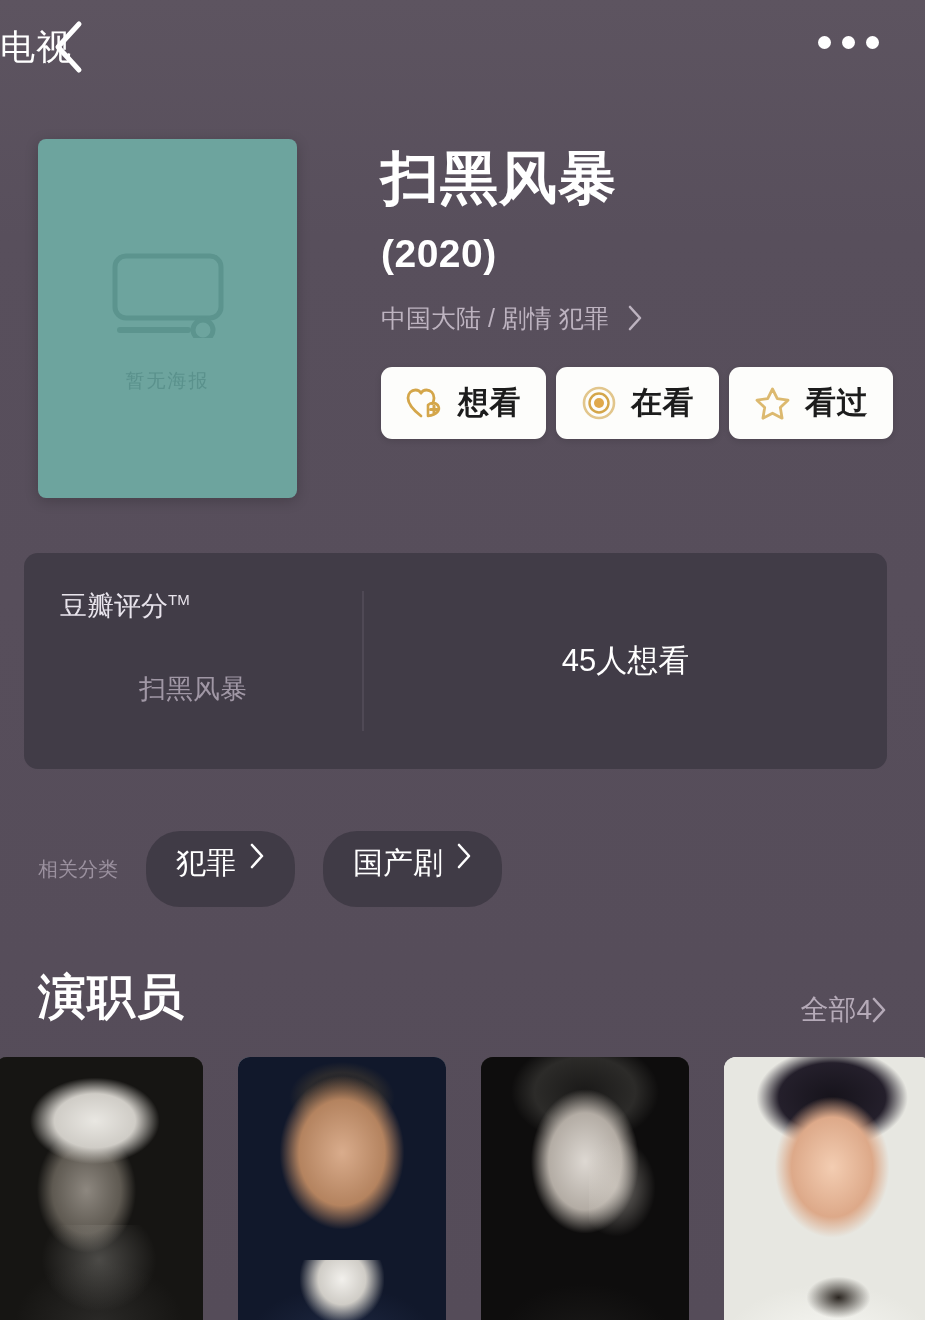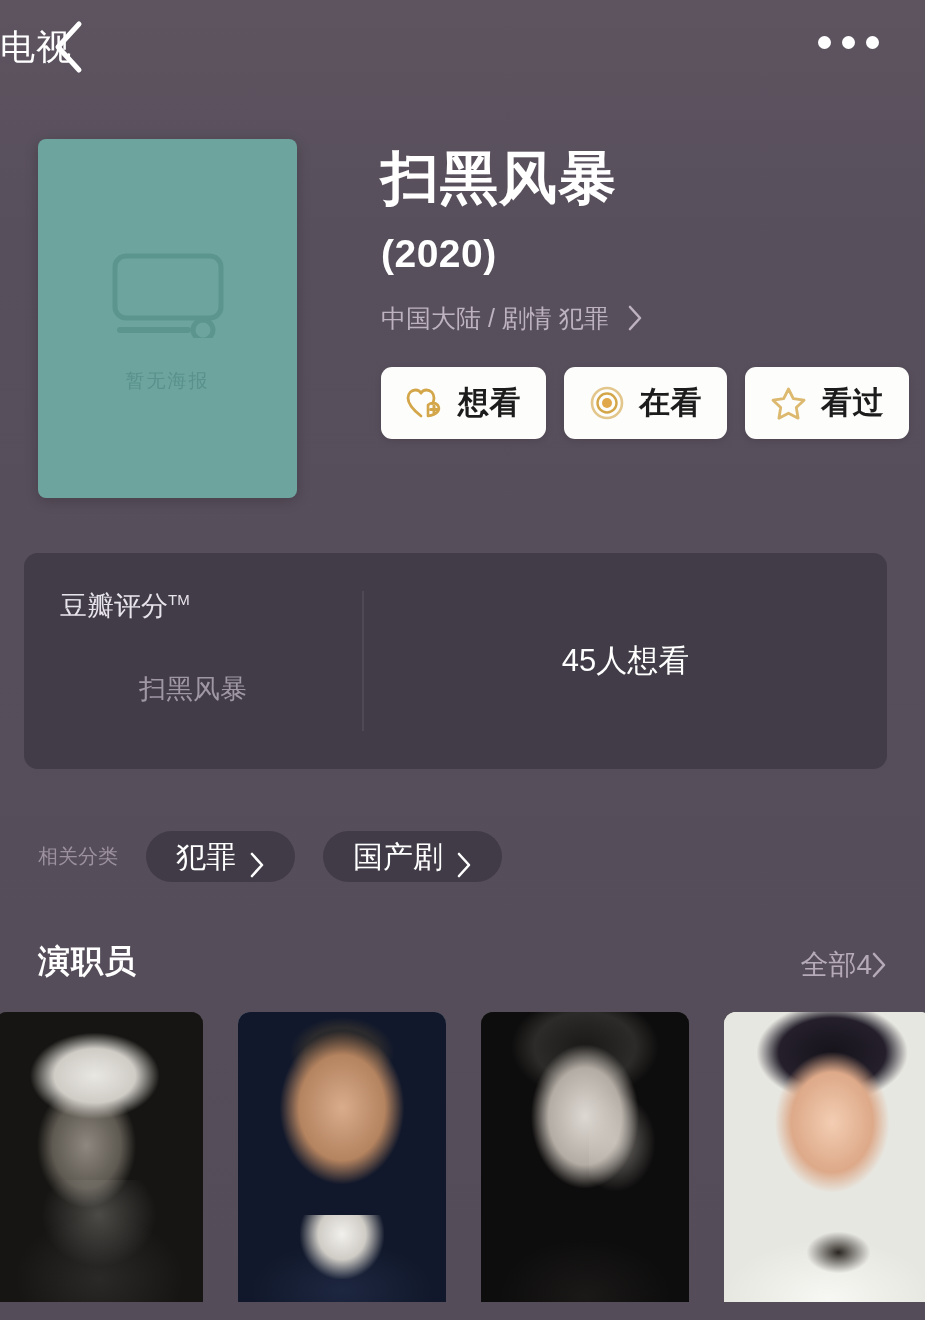--- a/index.html
+++ b/index.html
@@ -69,21 +69,21 @@
     margin-top: 22px; letter-spacing: 0.5px;
   }
   .movie-meta {
     margin-top: 26px;
     font-size: 25px; color: #bdb3c0;
     display: flex; align-items: center; gap: 19px;
     cursor: pointer;
   }
   .chev-sm { display: inline-block; }
 
-  .actions { display: flex; gap: 18px; margin-top: 32px; justify-content: space-between; }
+  .actions { display: flex; gap: 10px; margin-top: 32px; justify-content: space-between; }
   .action-btn {
     background: #fdfdfb;
     border-radius: 11px;
     height: 72px;
     display: flex; align-items: center; gap: 14px;
     padding: 0 25px;
     cursor: pointer;
     box-shadow: 0 2px 6px rgba(0,0,0,0.12);
   }
   .action-label {
@@ -123,33 +123,33 @@
   
   .cat-row {
     display: flex; align-items: center;
     margin: 62px 0 0 38px;
     gap: 28px;
   }
   .cat-label { font-size: 20px; color: #9b919f; }
   .cat-pill {
     background: #403b46;
     border-radius: 34px;
-    height: 51px;
-    display: flex; align-items: flex-end; gap: 14px;
-    padding: 4px 30px;
+    height: 76px;
+    display: flex; align-items: flex-start; gap: 14px;
+    padding: 12px 30px;
     cursor: pointer;
   }
   .cat-pill span { font-size: 30px; color: #ffffff; }
 
   
   .cast-head {
     display: flex; align-items: flex-end; justify-content: space-between;
     margin: 58px 38px 0 38px;
   }
-  .cast-title { font-size: 32px; font-weight: 700; color: #ffffff; letter-spacing: 1px; }
+  .cast-title { font-size: 48px; font-weight: 700; color: #ffffff; letter-spacing: 1px; }
   .cast-all {
     display: flex; align-items: center; gap: 0;
     font-size: 28px; color: #b5aab8; cursor: pointer;
   }
 
   .cast-row {
     display: flex; gap: 35px;
     margin-top: 28px;
     padding-left: 0;
     height: 290px;

